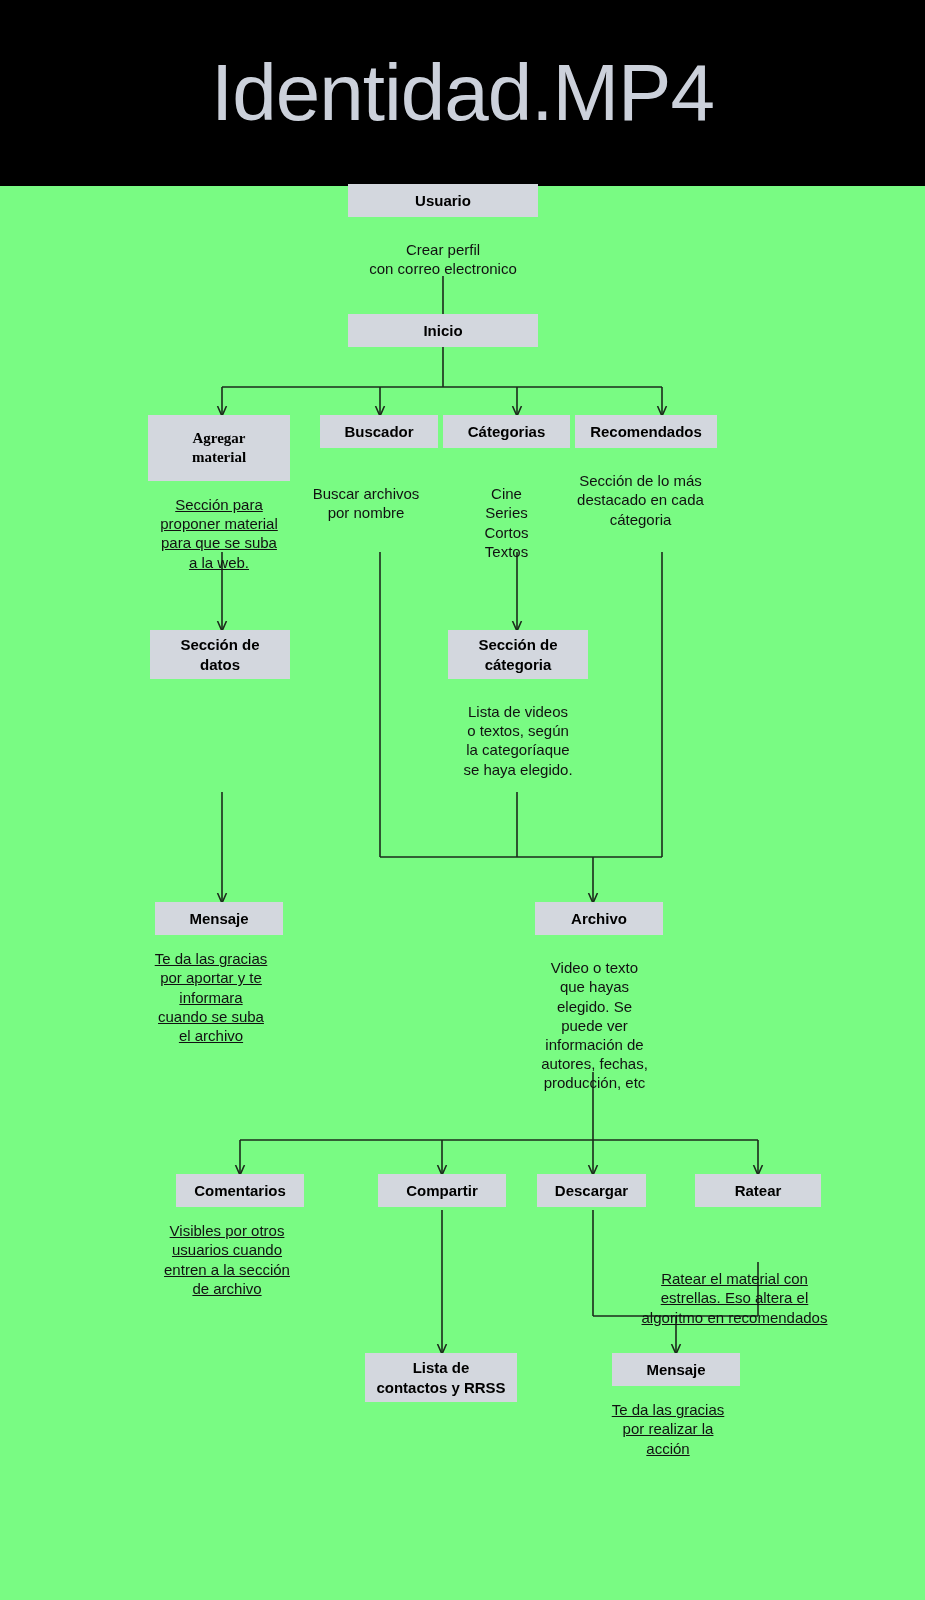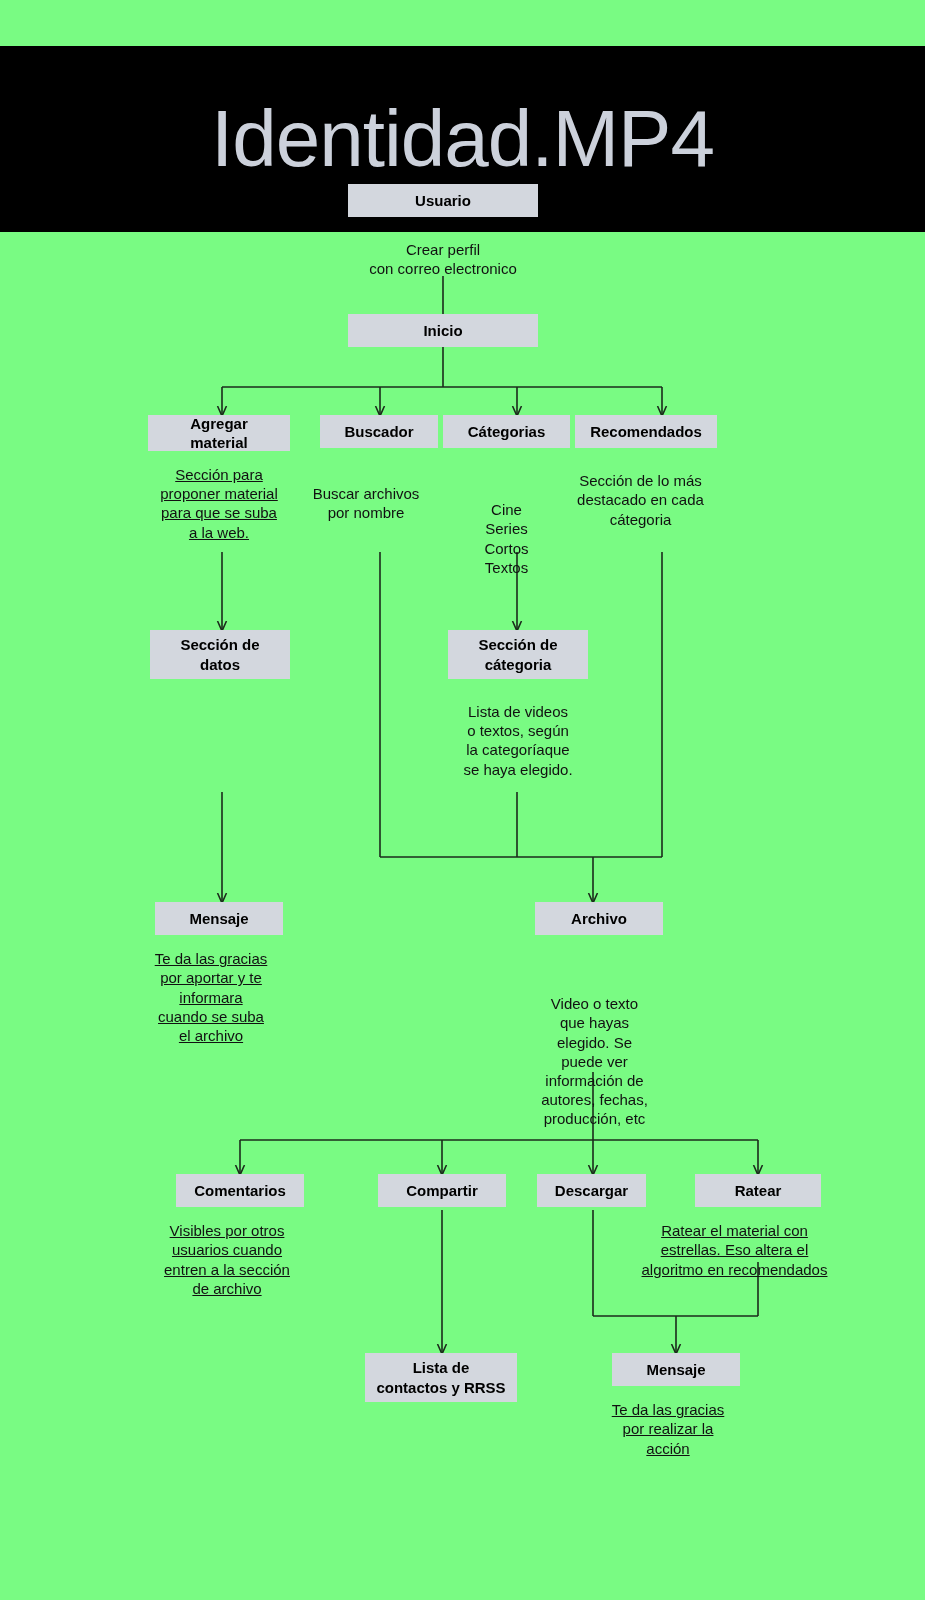--- a/index.html
+++ b/index.html
@@ -17,21 +17,20 @@
   #header-bar {
     position: absolute;
     left: 0;
     top: 0;
     width: 925px;
     height: 186px;
     background: #000000;
     display: flex;
     align-items: center;
     justify-content: center;
-    margin-top: 46px;
   }
   #doc-title {
     color: #ccd1db;
     font-size: 80px;
     font-weight: 400;
     letter-spacing: -1px;
     line-height: 1;
     font-family: "Liberation Sans", sans-serif;
   }
   #canvas {
@@ -143,37 +142,37 @@
     <div class="node-box">Usuario</div>
     <div class="node-desc">Crear perfil
 con correo electronico</div>
   </div>
 
   <div class="node" style="left:348px; top:162px; width:190px;">
     <div class="node-box">Inicio</div>
   </div>
 
   <div class="node" style="left:148px; top:263px; width:142px;">
-    <div class="node-box" style="height:36px;">Agregar
+    <div class="node-box" style="height:66px;font-family:Liberation Serif, serif;">Agregar
 material</div>
     <div class="node-desc gap">Sección para
 proponer material
 para que se suba
 a la web.</div>
   </div>
 
   <div class="node" style="left:320px; top:263px; width:118px;">
     <div class="node-box">Buscador</div>
     <div class="node-desc" style="padding-top:36px; width:170px; margin-left:-26px;">Buscar archivos
 por nombre</div>
   </div>
 
   <div class="node" style="left:443px; top:263px; width:127px;align-items:flex-end;">
     <div class="node-box">Cátegorias</div>
-    <div class="node-desc" style="padding-top:52px;">Cine
+    <div class="node-desc" style="padding-top:36px;">Cine
 Series
 Cortos
 Textos</div>
   </div>
 
   <div class="node" style="left:575px; top:263px; width:142px;">
     <div class="node-box">Recomendados</div>
     <div class="node-desc" style="width:164px; margin-left:-11px;">Sección de lo más
 destacado en cada
 cátegoria</div>
@@ -195,21 +194,21 @@
 
   <div class="node" style="left:155px; top:750px; width:128px;">
     <div class="node-box">Mensaje</div>
     <div class="node-desc gap" style="width:160px; margin-left:-16px;">Te da las gracias
 por aportar y te
 informara
 cuando se suba
 el archivo</div>
   </div>
 
-  <div class="node" style="left:535px; top:750px; width:128px;gap:36px;">
+  <div class="node" style="left:535px; top:750px; width:128px;">
     <div class="node-box">Archivo</div>
     <div class="node-desc" style="width:146px; margin-left:-9px;">Video o texto
 que hayas
 elegido. Se
 puede ver
 información de
 autores, fechas,
 producción, etc</div>
   </div>
 
@@ -222,21 +221,21 @@
   </div>
 
   <div class="node" style="left:378px; top:1022px; width:128px;">
     <div class="node-box">Compartir</div>
   </div>
 
   <div class="node" style="left:537px; top:1022px; width:109px;">
     <div class="node-box">Descargar</div>
   </div>
 
-  <div class="node" style="left:695px; top:1022px; width:126px;">
+  <div class="node" style="left:695px; top:1022px; width:126px;gap:48px;">
     <div class="node-box">Ratear</div>
     <div class="node-desc gap" style="width:220px; margin-left:-47px;">Ratear el material con
 estrellas. Eso altera el
 algoritmo en recomendados</div>
   </div>
 
   <div class="node" style="left:365px; top:1201px; width:152px;">
     <div class="node-box" style="height:49px;">Lista de
 contactos y RRSS</div>
   </div>

